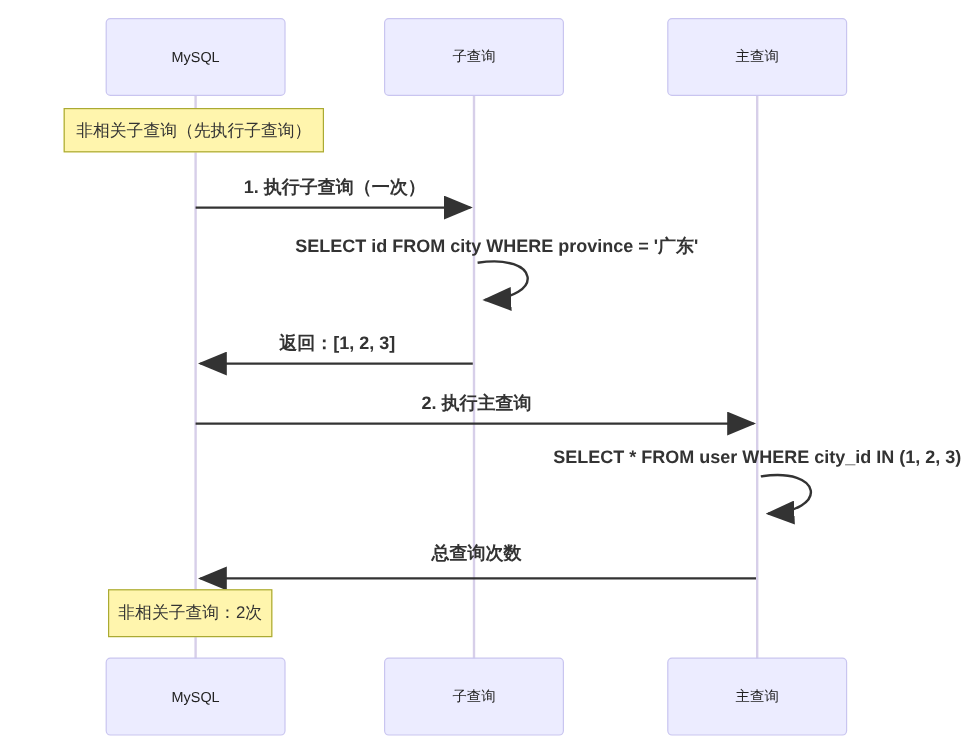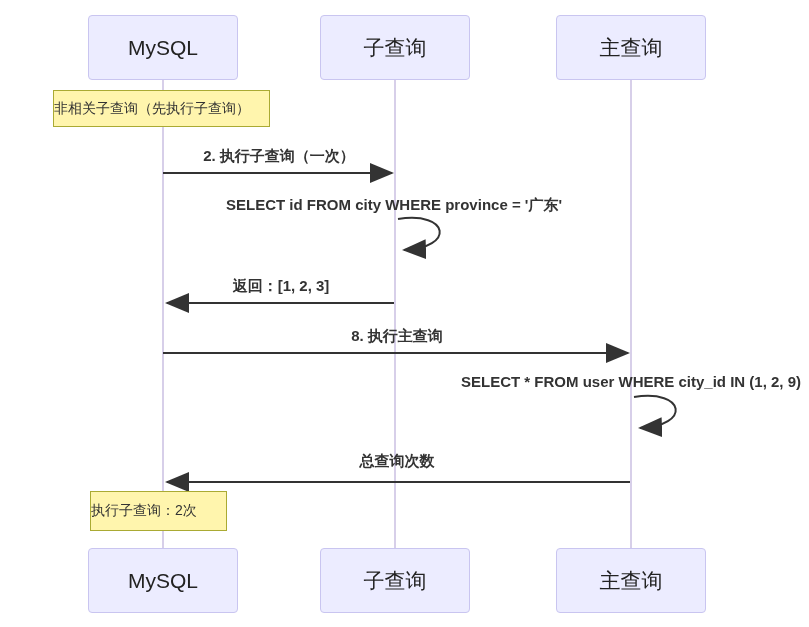--- a/index.html
+++ b/index.html
@@ -22,31 +22,31 @@
     position: absolute;
     width: 150px;
     height: 65px;
     background: #ececff;
     border: 1px solid #c9c5f0;
     border-radius: 4px;
     box-sizing: border-box;
     display: flex;
     align-items: center;
     justify-content: center;
-    font-size: 21px;
+    font-size: 12px;
     color: #222;
   }
   .note {
     position: absolute;
     background: #fff5ad;
     border: 1px solid #aaaa33;
     box-sizing: border-box;
     display: flex;
     align-items: center;
-    justify-content: flex-start;
+    justify-content: center;
     font-size: 14px;
     color: #333;
   }
   .msg-label {
     position: absolute;
     transform: translateX(-50%);
     white-space: nowrap;
     font-size: 15px;
     font-weight: 700;
     color: #333;
@@ -105,23 +105,23 @@
     <span>子查询</span>
   </div>
   <div class="actor-box" style="left:556px; top:548px">
     <span>主查询</span>
   </div>
 
   <div class="note" style="left:53px; top:90px; width:217px; height:37px">
     <span>非相关子查询（先执行子查询）</span>
   </div>
   <div class="note" style="left:90px; top:491px; width:137px; height:40px">
-    <span>执行子查询：2次</span>
+    <span>非相关子查询：2次</span>
   </div>
 
-  <div class="msg-label" style="left:279px; top:147px">2. 执行子查询（一次）</div>
-  <div class="msg-label" style="left:394px; top:196px">SELECT id FROM city WHERE province = '广东'</div>
+  <div class="msg-label" style="left:279px; top:147px">1. 执行子查询（一次）</div>
+  <div class="msg-label" style="left:414px; top:196px">SELECT id FROM city WHERE province = '广东'</div>
   <div class="msg-label" style="left:281px; top:277px">返回：[1, 2, 3]</div>
-  <div class="msg-label" style="left:397px; top:327px">8. 执行主查询</div>
-  <div class="msg-label" style="left:631px; top:373px">SELECT * FROM user WHERE city_id IN (1, 2, 9)</div>
+  <div class="msg-label" style="left:397px; top:327px">2. 执行主查询</div>
+  <div class="msg-label" style="left:631px; top:373px">SELECT * FROM user WHERE city_id IN (1, 2, 3)</div>
   <div class="msg-label" style="left:397px; top:452px">总查询次数</div>
 
 </div>
 
 </body></html>

